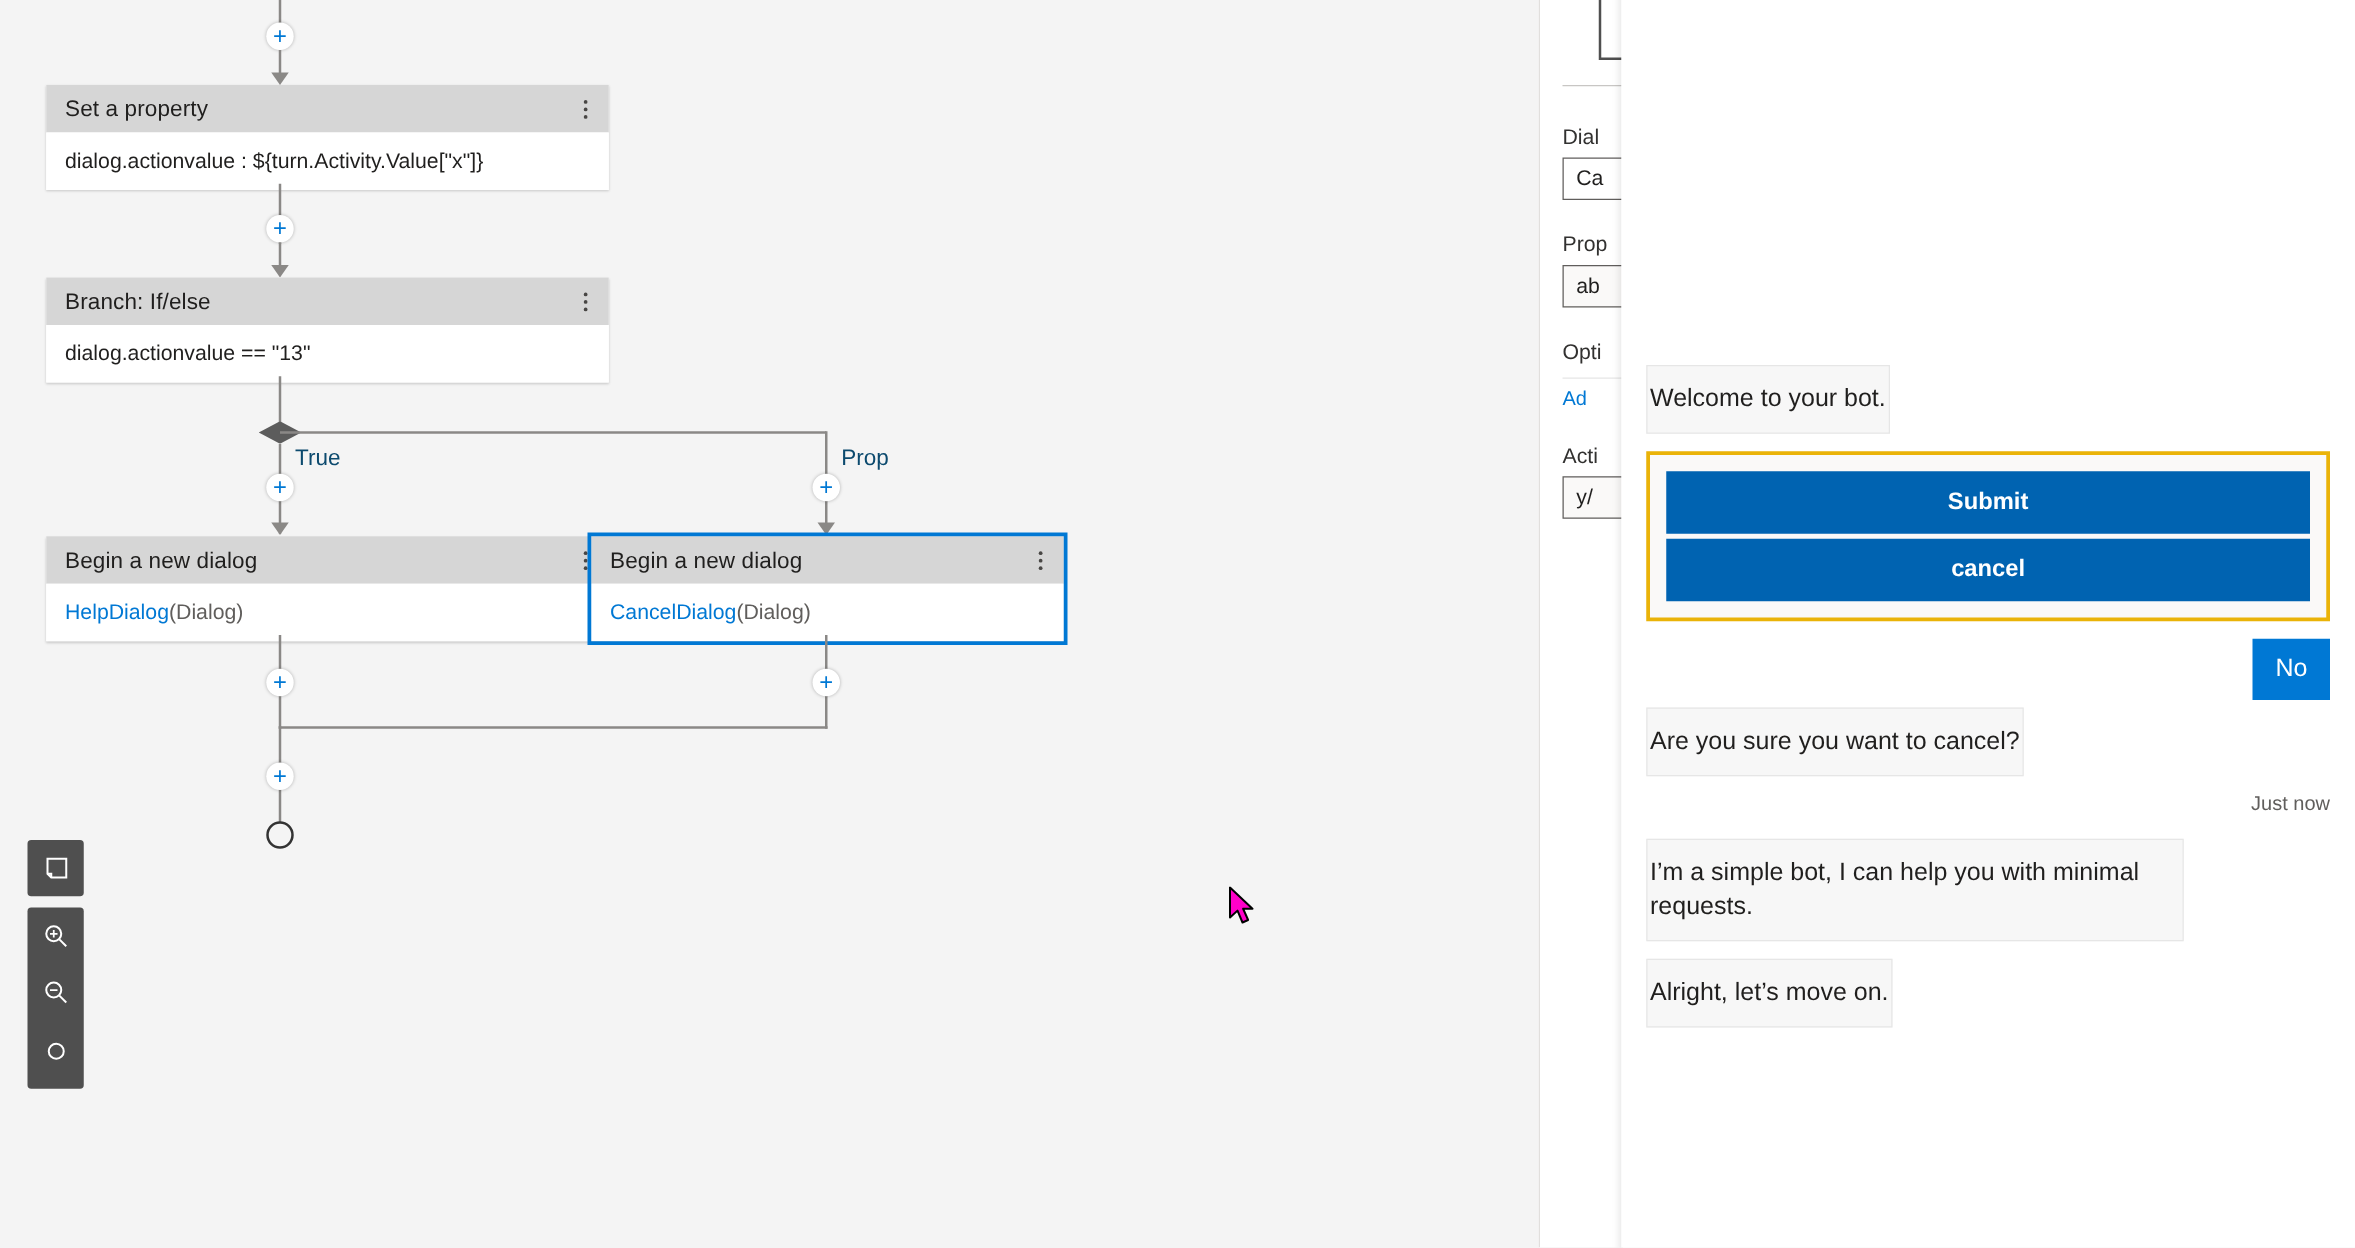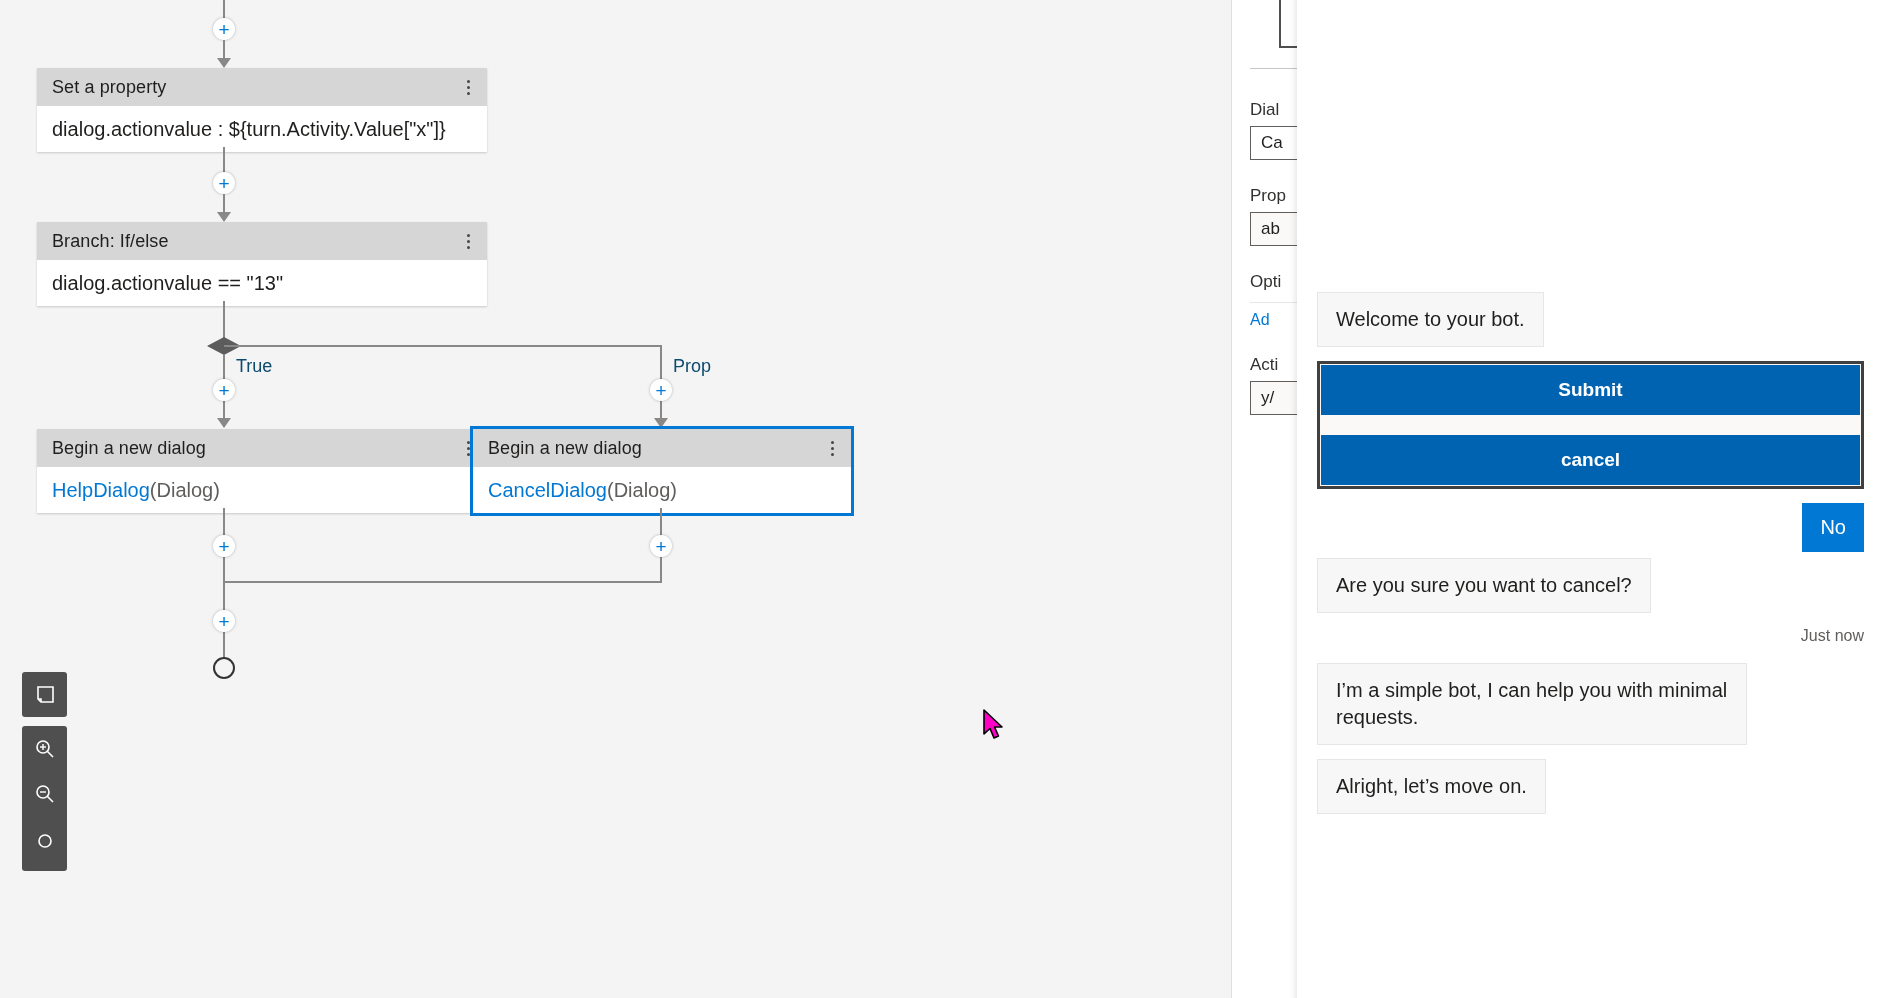--- a/index.html
+++ b/index.html
@@ -34,21 +34,21 @@
     font-size: 18px; color: #201f1e;
     letter-spacing: .1px;
     justify-content: flex-end;
   }
   .node .hdr .ttl { flex: 1; white-space: nowrap; overflow: hidden; }
   .node .body {
     background: #fff;
     min-height: 46px;
     display: flex; align-items: center;
     padding: 0 15px;
-    font-size: 20px; color: #201f1e;
+    font-size: 17px; color: #201f1e;
   }
   .node.selected {
     outline: 3px solid #0078d4;
     outline-offset: 0;
   }
   .dots {
     width: 18px; height: 22px;
     display: flex; flex-direction: column;
     align-items: center; justify-content: center;
     gap: 3px;
@@ -157,56 +157,56 @@
     left: 1297px; top: -8px;
     width: 587px; height: 1012px;
     background: #fff;
     box-shadow: -2px 0 6px rgba(0,0,0,.10);
     overflow: hidden;
   }
   .msgs { position: absolute; left: 0; top: 0; right: 0; padding: 0 20px; }
   .bubble {
     background: #f7f7f7;
     border: 1px solid #e6e6e6;
-    padding: 13px 18px;
+    padding: 13px 2px;
     font-size: 20px; color: #201f1e;
     display: inline-block;
     max-width: 470px;
     line-height: 1.35;
   }
   .row { margin-bottom: 14px; }
   .row.right { text-align: right; }
   .ububble {
     background: #0078d4;
     color: #fff;
     padding: 13px 18px;
     font-size: 20px;
     display: inline-block;
   }
   .ts {
     font-size: 16px; color: #605e5c;
     text-align: right;
     margin-top: 4px;
   }
   .cardbox {
-    border: 3px solid #404040;
+    border: 3px solid #eab308;
     background: #faf9f8;
-    padding: 1px;
+    padding: 13px;
     margin-bottom: 14px;
   }
   .cardbtn {
     background: #0063b1;
     color: #fff;
     font-size: 19px;
     font-weight: bold;
     text-align: center;
     padding: 14px 0;
     cursor: pointer;
   }
-  .cardbtn + .cardbtn { margin-top: 20px; }
+  .cardbtn + .cardbtn { margin-top: 4px; }
 
   .cursor { position: absolute; z-index: 60; pointer-events: none; }
 </style>
 </head>
 <body>
 
 <div id="root">
 
   <div class="canvas">
 

